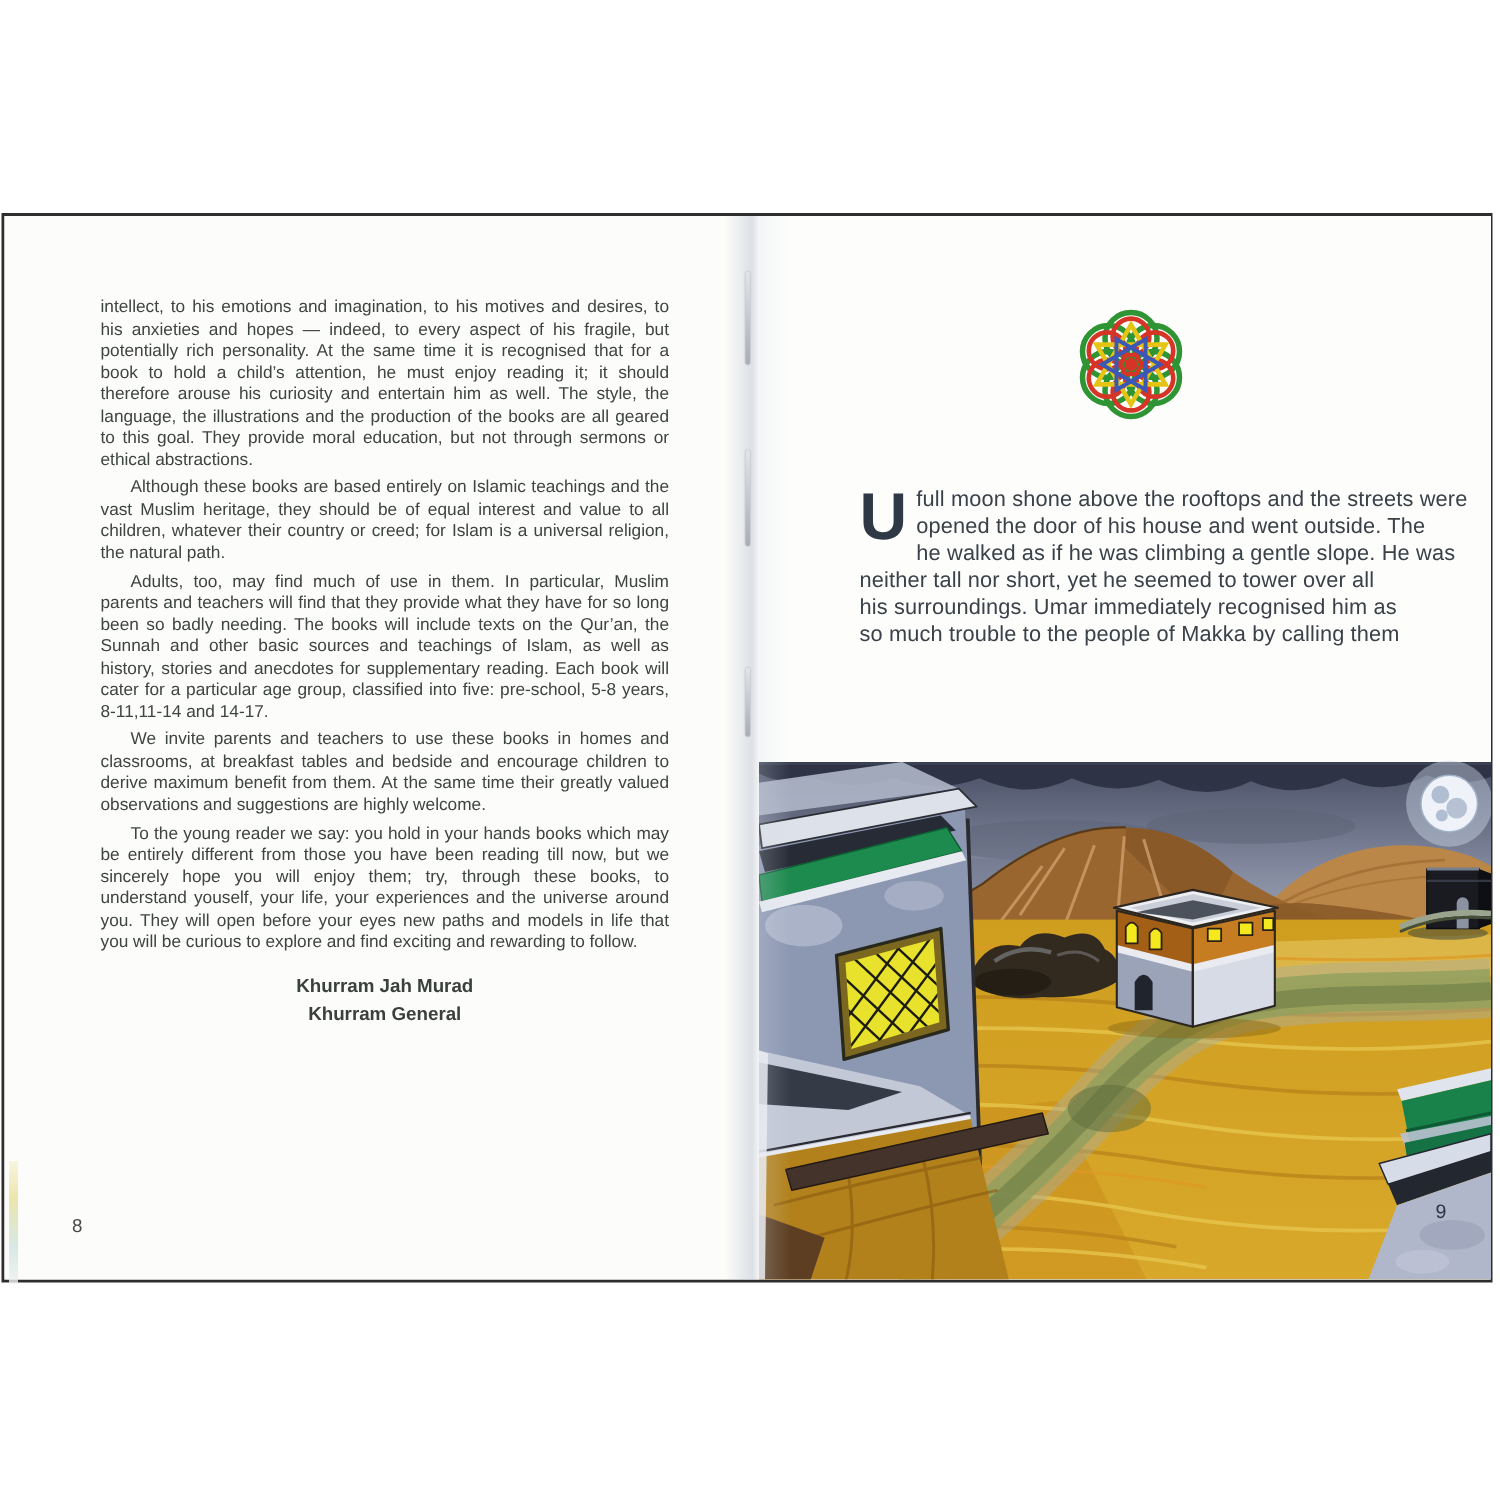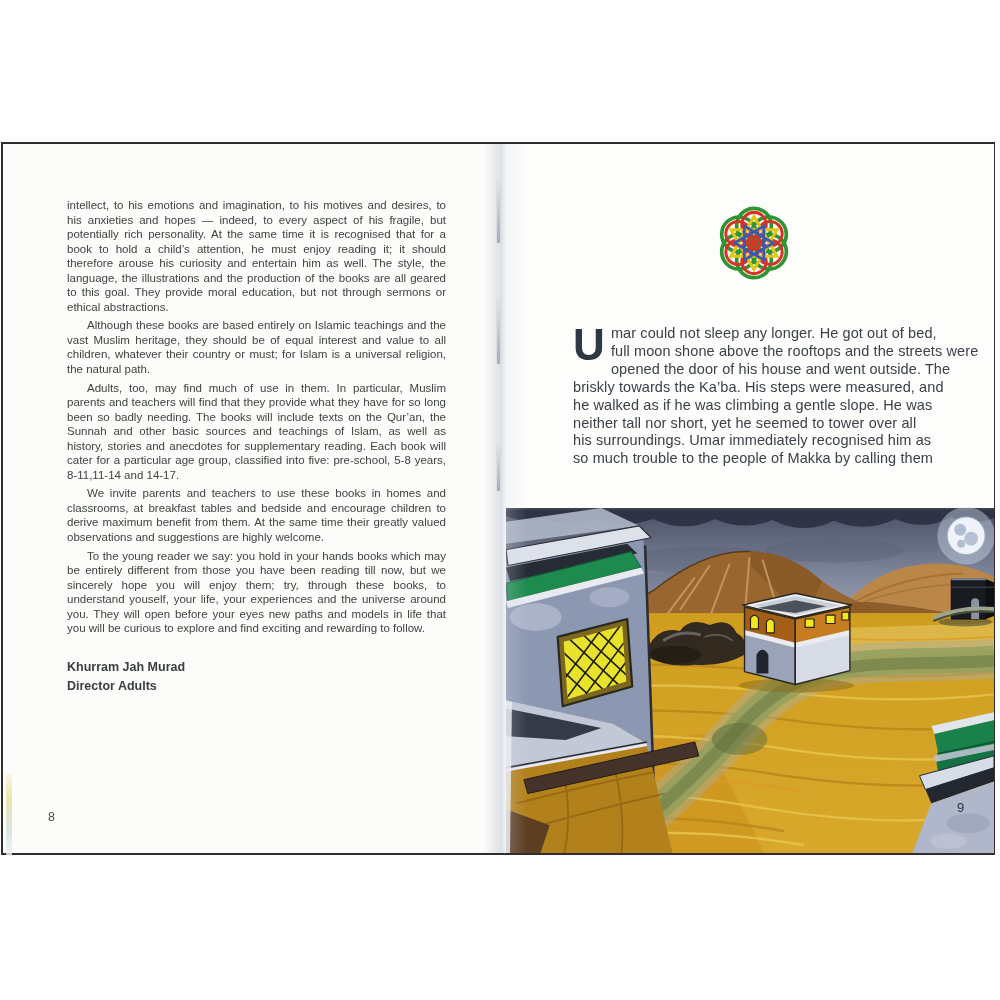--- a/index.html
+++ b/index.html
@@ -20,21 +20,21 @@
           background:linear-gradient(#e2e4e7,#a9adb4);box-shadow:0 0 1px #7d828c;}
   .staple.s1{top:37px;height:62px;} .staple.s2{top:156px;height:64px;} .staple.s3{top:301px;height:46px;}
   .fore-edge{position:absolute;left:3px;top:630px;width:6px;height:82px;
           background:linear-gradient(#f7f3d9, #e8e09a 30%, #cfe3df 70%, #eef2f1);opacity:.8;}
 
   
   .text-block{position:absolute;left:64px;top:54px;width:379px;color:var(--text);
               font-size:11.5px;line-height:14.55px;text-align:justify;}
   .para{margin:0 0 4px 0;text-indent:20px;}
   .para.first{text-indent:0;}
-  .signature{margin-top:22px;text-align:left;font-weight:bold;font-size:12.5px;line-height:19px;color:#3a403d;}
+  .signature{margin-top:12px;text-align:center;font-weight:bold;font-size:12.5px;line-height:19px;color:#3a403d;}
   .pagenum{position:absolute;color:#4a4e4a;font-size:12.5px;}
   .pagenum-left{left:45px;top:666px;}
   .pagenum-right{left:451px;top:656px;color:#2c3442;font-size:13px;z-index:3;}
 
   
   .emblem{position:absolute;left:197px;top:48px;width:102px;height:102px;}
   .story{position:absolute;left:67px;top:181px;width:400px;color:#3a4148;
          font-size:14.5px;line-height:17.9px;letter-spacing:.1px;}
   .drop-cap{float:left;font-size:44px;line-height:33px;font-weight:bold;color:var(--drop-cap);
             margin:3px 6px 0 0;}
@@ -45,28 +45,28 @@
 </head>
 <body>
 
 <div class="scene">
   <div class="book">
 
     <div class="page page-left">
       <div class="text-block">
         <div>
             <p class="para first">intellect, to his emotions and imagination, to his motives and desires, to his anxieties and hopes — indeed, to every aspect of his fragile, but potentially rich personality. At the same time it is recognised that for a book to hold a child’s attention, he must enjoy reading it; it should therefore arouse his curiosity and entertain him as well. The style, the language, the illustrations and the production of the books are all geared to this goal. They provide moral education, but not through sermons or ethical abstractions.</p>
-            <p class="para">Although these books are based entirely on Islamic teachings and the vast Muslim heritage, they should be of equal interest and value to all children, whatever their country or must; for Islam is a universal religion, the natural path.</p>
+            <p class="para">Although these books are based entirely on Islamic teachings and the vast Muslim heritage, they should be of equal interest and value to all children, whatever their country or creed; for Islam is a universal religion, the natural path.</p>
             <p class="para">Adults, too, may find much of use in them. In particular, Muslim parents and teachers will find that they provide what they have for so long been so badly needing. The books will include texts on the Qur’an, the Sunnah and other basic sources and teachings of Islam, as well as history, stories and anecdotes for supplementary reading. Each book will cater for a particular age group, classified into five: pre-school, 5-8 years, 8-11,11-14 and 14-17.</p>
             <p class="para">We invite parents and teachers to use these books in homes and classrooms, at breakfast tables and bedside and encourage children to derive maximum benefit from them. At the same time their greatly valued observations and suggestions are highly welcome.</p>
             <p class="para">To the young reader we say: you hold in your hands books which may be entirely different from those you have been reading till now, but we sincerely hope you will enjoy them; try, through these books, to understand youself, your life, your experiences and the universe around you. They will open before your eyes new paths and models in life that you will be curious to explore and find exciting and rewarding to follow.</p>
           </div>
         <div class="signature">
           <div>Khurram Jah Murad</div>
-          <div>Director Adults</div>
+          <div>Khurram General</div>
         </div>
       </div>
       <div class="pagenum pagenum-left">8</div>
     </div>
 
     <div class="page page-right">
 
       <svg class="emblem" viewBox="0 0 100 100">
         <g fill="none" stroke-linecap="round">
           <g stroke="#2f9433" stroke-width="3.6">
@@ -93,24 +93,22 @@
             <polygon points="69,50 40.5,66.5 40.5,33.5"></polygon>
             <polygon points="31,50 59.5,33.5 59.5,66.5"></polygon>
           </g>
         </g>
         <circle cx="50" cy="50" r="4.2" fill="#d63426"></circle>
       </svg>
 
       <div class="story">
         <span class="drop-cap">U</span>
         <div>
-            <div class="story-line">mar could not sleep any longer. He got out of bed,</div>
             <div class="story-line">full moon shone above the rooftops and the streets were</div>
             <div class="story-line">opened the door of his house and went outside. The</div>
-            <div class="story-line">briskly towards the Ka’ba. His steps were measured, and</div>
             <div class="story-line">he walked as if he was climbing a gentle slope. He was</div>
             <div class="story-line">neither tall nor short, yet he seemed to tower over all</div>
             <div class="story-line">his surroundings. Umar immediately recognised him as</div>
             <div class="story-line">so much trouble to the people of Makka by calling them</div>
           </div>
       </div>
 
       <div class="illustration">
         <svg width="488" height="347" viewBox="0 0 491 350" preserveAspectRatio="none">
           <defs>

